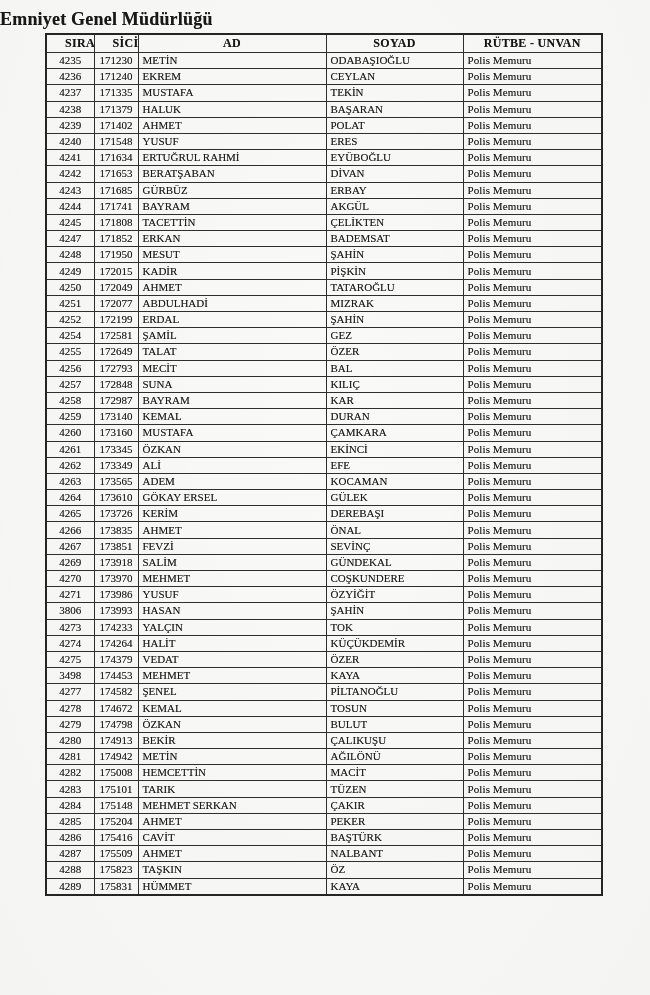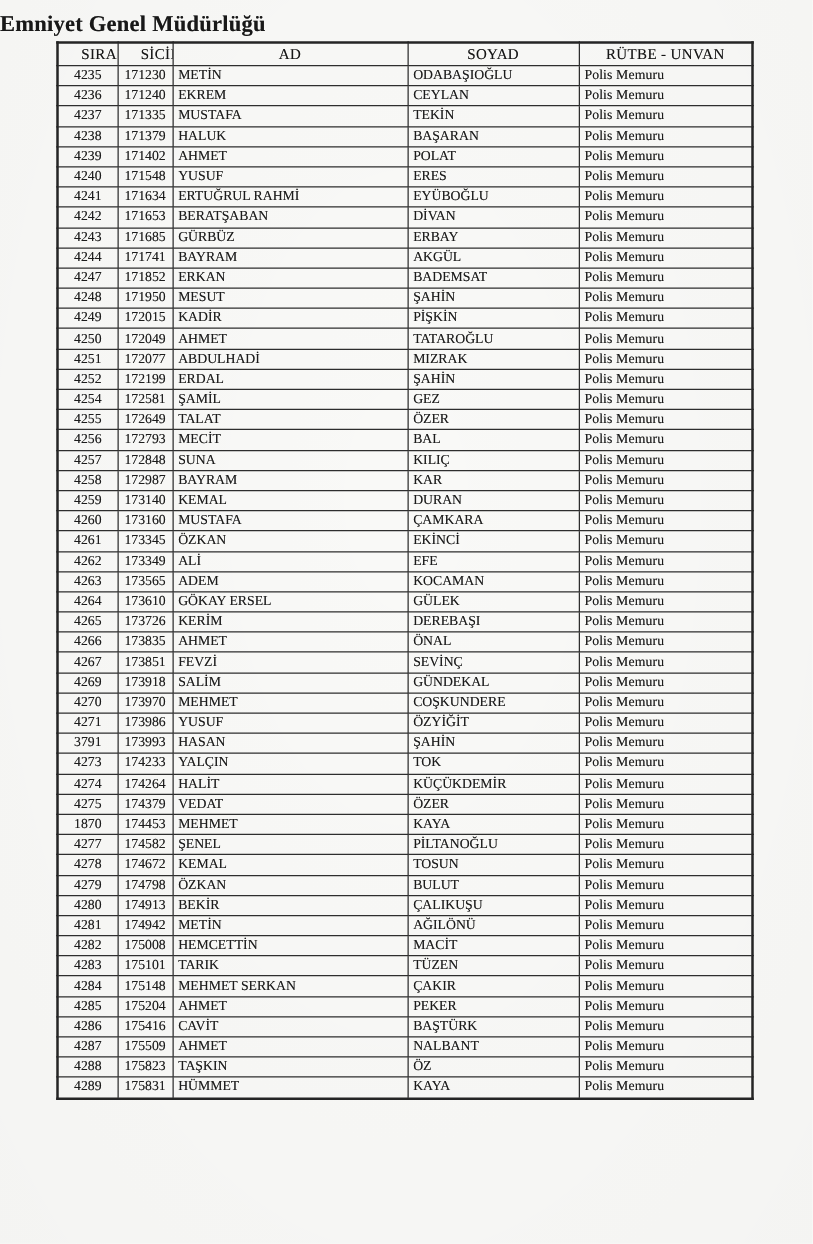--- a/index.html
+++ b/index.html
@@ -46,21 +46,21 @@
   }
   .roster th, .roster td {
     border: 1px solid #2e2e2e;
     overflow: hidden;
     white-space: nowrap;
     text-shadow: 0 0 0.4px rgba(25,25,25,0.5);
   }
   .roster thead th {
     height: 17px;
     font-size: 12px;
-    font-weight: normal;
+    font-weight: bold;
     text-align: center;
     padding: 0 18px;
     letter-spacing: 0.3px;
     color: #161616;
   }
   .roster td {
     height: 15.2px;
     font-size: 11px;
     line-height: 1;
     padding: 0 4px;
@@ -167,20 +167,27 @@
           <td class="c-rutbe">Polis Memuru</td>
         </tr>
         <tr>
           <td class="c-sira">4244</td>
           <td class="c-sicil">171741</td>
           <td class="c-ad">BAYRAM</td>
           <td class="c-soyad">AKGÜL</td>
           <td class="c-rutbe">Polis Memuru</td>
         </tr>
         <tr>
+          <td class="c-sira">4245</td>
+          <td class="c-sicil">171808</td>
+          <td class="c-ad">TACETTİN</td>
+          <td class="c-soyad">ÇELİKTEN</td>
+          <td class="c-rutbe">Polis Memuru</td>
+        </tr>
+        <tr>
           <td class="c-sira">4247</td>
           <td class="c-sicil">171852</td>
           <td class="c-ad">ERKAN</td>
           <td class="c-soyad">BADEMSAT</td>
           <td class="c-rutbe">Polis Memuru</td>
         </tr>
         <tr>
           <td class="c-sira">4248</td>
           <td class="c-sicil">171950</td>
           <td class="c-ad">MESUT</td>
@@ -328,21 +335,21 @@
           <td class="c-rutbe">Polis Memuru</td>
         </tr>
         <tr>
           <td class="c-sira">4271</td>
           <td class="c-sicil">173986</td>
           <td class="c-ad">YUSUF</td>
           <td class="c-soyad">ÖZYİĞİT</td>
           <td class="c-rutbe">Polis Memuru</td>
         </tr>
         <tr>
-          <td class="c-sira">3791</td>
+          <td class="c-sira">3806</td>
           <td class="c-sicil">173993</td>
           <td class="c-ad">HASAN</td>
           <td class="c-soyad">ŞAHİN</td>
           <td class="c-rutbe">Polis Memuru</td>
         </tr>
         <tr>
           <td class="c-sira">4273</td>
           <td class="c-sicil">174233</td>
           <td class="c-ad">YALÇIN</td>
           <td class="c-soyad">TOK</td>
@@ -356,21 +363,21 @@
           <td class="c-rutbe">Polis Memuru</td>
         </tr>
         <tr>
           <td class="c-sira">4275</td>
           <td class="c-sicil">174379</td>
           <td class="c-ad">VEDAT</td>
           <td class="c-soyad">ÖZER</td>
           <td class="c-rutbe">Polis Memuru</td>
         </tr>
         <tr>
-          <td class="c-sira">1870</td>
+          <td class="c-sira">3498</td>
           <td class="c-sicil">174453</td>
           <td class="c-ad">MEHMET</td>
           <td class="c-soyad">KAYA</td>
           <td class="c-rutbe">Polis Memuru</td>
         </tr>
         <tr>
           <td class="c-sira">4277</td>
           <td class="c-sicil">174582</td>
           <td class="c-ad">ŞENEL</td>
           <td class="c-soyad">PİLTANOĞLU</td>

